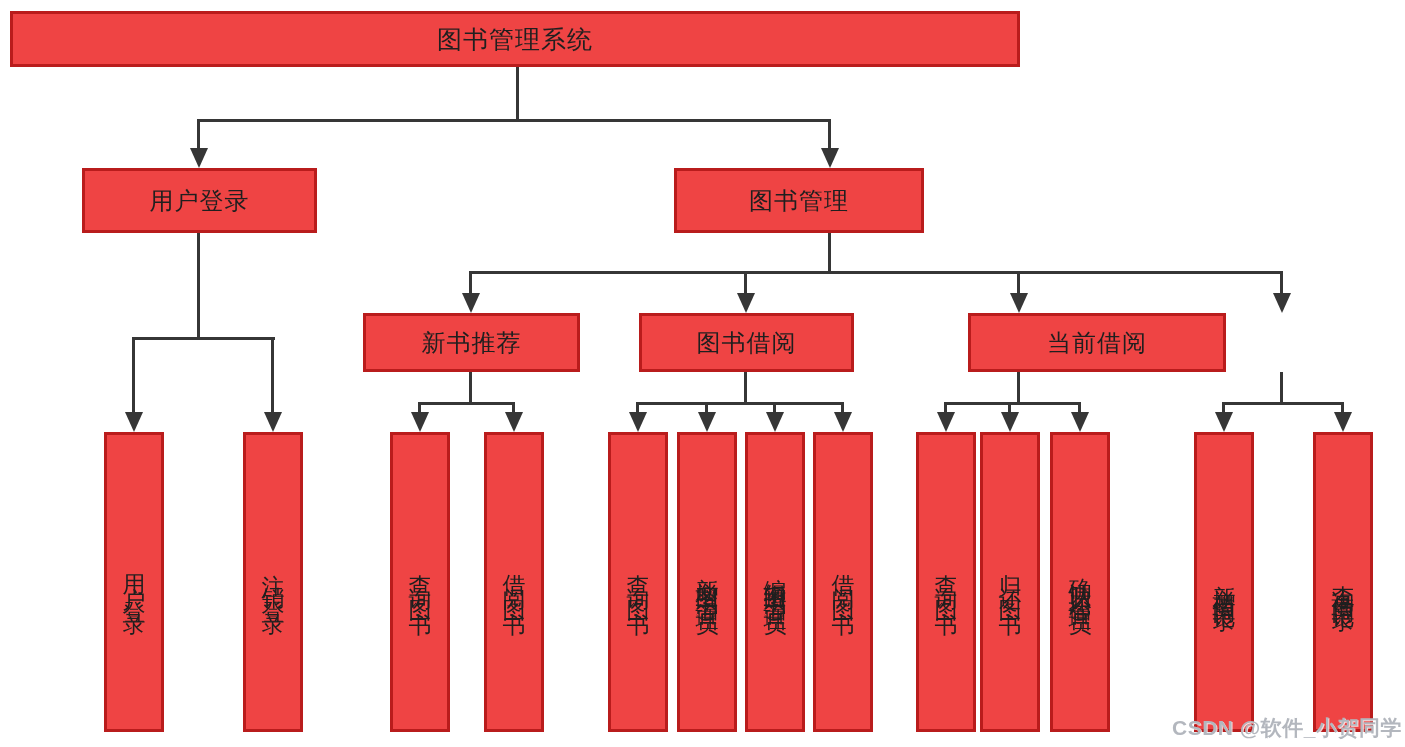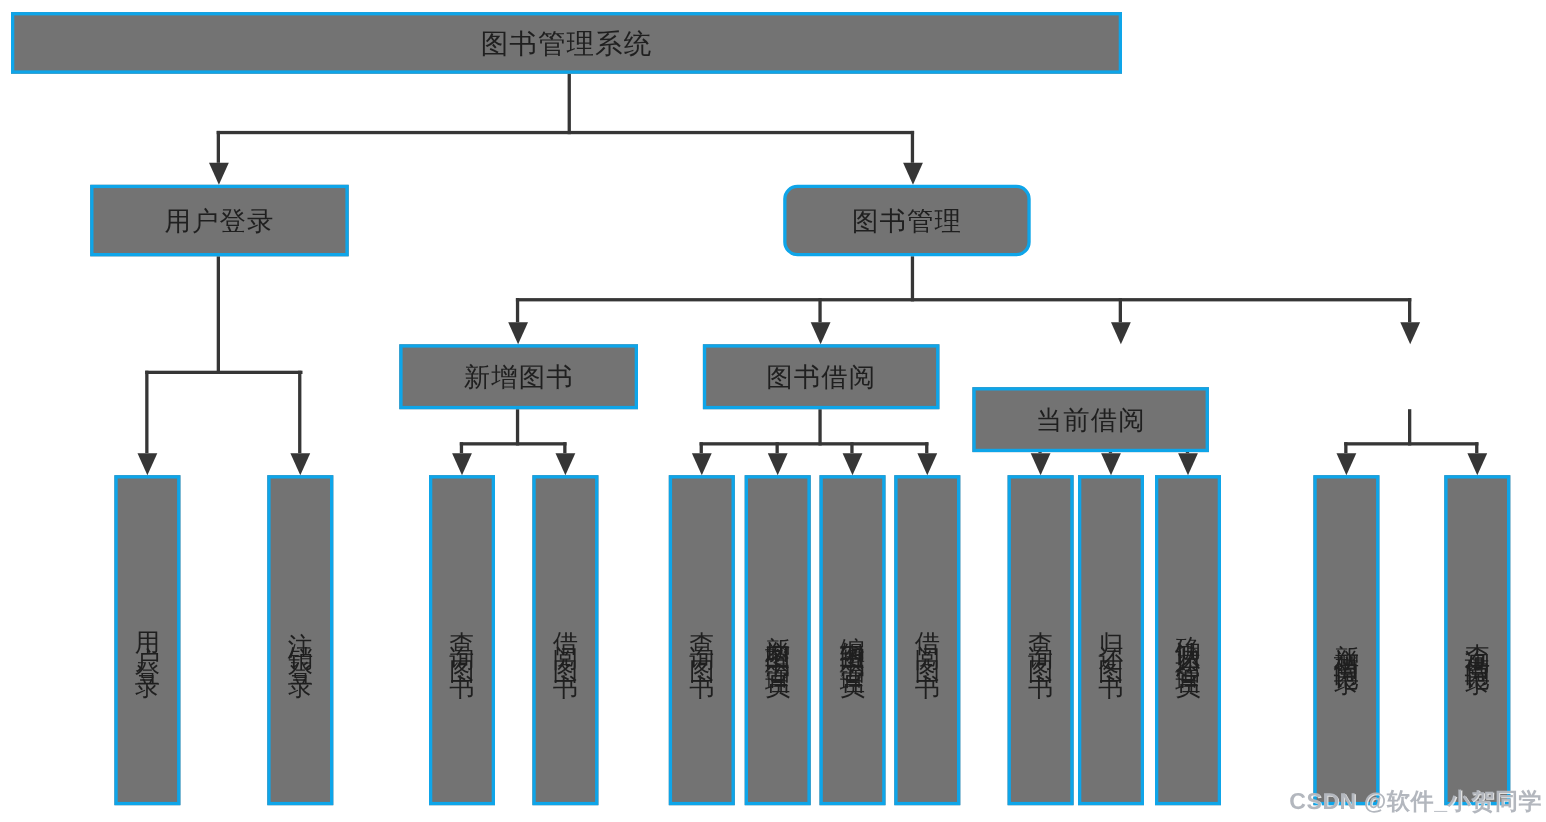--- a/index.html
+++ b/index.html
@@ -3,21 +3,21 @@
 <meta charset="utf-8">
 <style>
   * { margin:0; padding:0; box-sizing:border-box; }
   html,body { background:#ffffff; }
   #canvas {
     position:relative; width:1405px; height:747px; background:#ffffff;
     overflow:hidden;
     font-family:"Liberation Sans","DejaVu Sans",sans-serif;
   }
   .box {
-    position:absolute; background:#737373; border:3px solid #0ea5e9;
+    position:absolute; background:#ef4444; border:3px solid #b91c1c;
     color:#1f1f1f; display:flex; align-items:center; justify-content:center;
     z-index:2;
   }
   .hbox { font-size:24px; letter-spacing:1px; }
   .title { font-size:25px; }
   .vbox {
     writing-mode:vertical-rl; text-orientation:mixed;
     font-size:23px; line-height:1;
   }
   .hline { position:absolute; height:3px; background:#363636; z-index:1; }
@@ -42,37 +42,37 @@
 <div id="canvas">
 
   <div class="box hbox title" style="left:10px; top:11px; width:1010px; height:56px;">图书管理系统</div>
 
   <div class="vline" style="left:516px; top:67px; height:55px;"></div>
   <div class="hline" style="left:197px; top:119px; width:634px;"></div>
   <div class="arrow" style="left:197px; top:119px; height:29px;"></div>
   <div class="arrow" style="left:828px; top:119px; height:29px;"></div>
 
   <div class="box hbox" style="left:82px; top:168px; width:235px; height:65px;">用户登录</div>
-  <div class="box hbox" style="left:712px; top:168px; width:225px; height:65px;border-radius:13px;">图书管理</div>
+  <div class="box hbox" style="left:674px; top:168px; width:250px; height:65px;">图书管理</div>
 
   <div class="vline" style="left:197px; top:233px; height:107px;"></div>
   <div class="hline" style="left:132px; top:337px; width:143px;"></div>
   <div class="arrow" style="left:132px; top:337px; height:75px;"></div>
   <div class="arrow" style="left:271px; top:337px; height:75px;"></div>
 
   <div class="vline" style="left:828px; top:233px; height:41px;"></div>
   <div class="hline" style="left:469px; top:271px; width:814px;"></div>
   <div class="arrow" style="left:469px; top:271px; height:22px;"></div>
   <div class="arrow" style="left:744px; top:271px; height:22px;"></div>
   <div class="arrow" style="left:1017px; top:271px; height:22px;"></div>
   <div class="arrow" style="left:1280px; top:271px; height:22px;"></div>
 
-  <div class="box hbox" style="left:363px; top:313px; width:217px; height:59px;">新增图书</div>
+  <div class="box hbox" style="left:363px; top:313px; width:217px; height:59px;">新书推荐</div>
   <div class="box hbox" style="left:639px; top:313px; width:215px; height:59px;text-align:right;">图书借阅</div>
-  <div class="box hbox" style="left:884px; top:313px; width:215px; height:59px;margin-top:39px;">当前借阅</div>
+  <div class="box hbox" style="left:968px; top:313px; width:258px; height:59px;">当前借阅</div>
 
   <div class="vline" style="left:469px; top:372px; height:33px;"></div>
   <div class="hline" style="left:418px; top:402px; width:97px;"></div>
   <div class="arrow" style="left:418px; top:402px; height:10px;"></div>
   <div class="arrow" style="left:512px; top:402px; height:10px;"></div>
 
   <div class="vline" style="left:744px; top:372px; height:33px;"></div>
   <div class="hline" style="left:636px; top:402px; width:208px;"></div>
   <div class="arrow" style="left:636px; top:402px; height:10px;"></div>
   <div class="arrow" style="left:705px; top:402px; height:10px;"></div>

